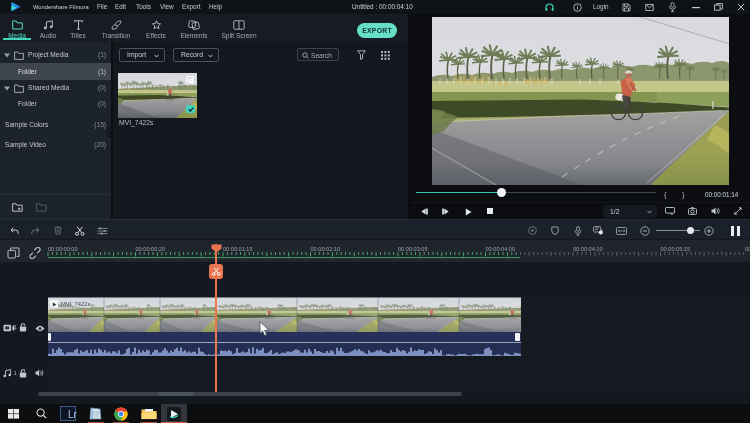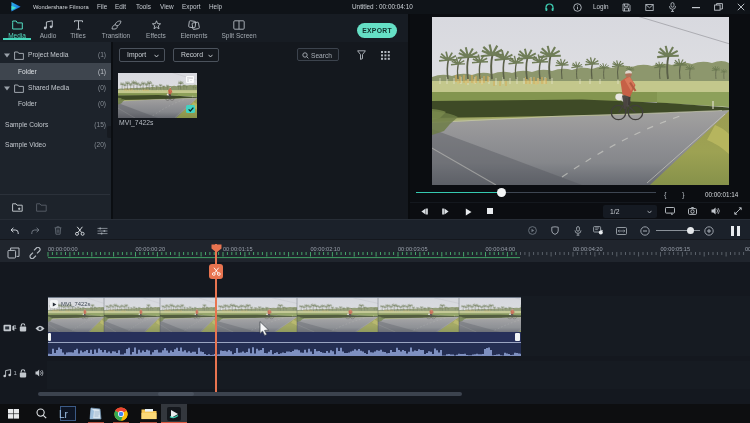--- a/index.html
+++ b/index.html
@@ -552,21 +552,21 @@
           <rect x="5.6" y="0" width="5.4" height="4.5"></rect>
           <rect x="0" y="5.1" width="5" height="4.5"></rect>
           <rect x="5.6" y="5.1" width="5.4" height="4.5"></rect>
         </g>
       </svg>
 <svg class="abs" style="left:36px;top:4px" width="11" height="11" viewBox="0 0 11 11">
         <circle cx="4.6" cy="4.6" r="3.6" stroke="#dfe2e5" stroke-width="1.1" fill="none"></circle>
         <path d="M7.3,7.3 L10.2,10.2" stroke="#dfe2e5" stroke-width="1.2"></path>
       </svg>
 <div class="abs" style="left:60px;top:2px;width:16px;height:15px;background:#0d1524;border:1px solid #3b5a86"></div>
-<div class="abs" style="left:59px;top:5px;font-size:10px;color:#9fc2e8">Lr</div>
+<div class="abs" style="left:68px;top:5px;font-size:10px;color:#9fc2e8">Lr</div>
 <svg class="abs" style="left:88px;top:3px" width="15" height="14" viewBox="0 0 15 14">
 <polygon points="3,1 12,2 13,12 2,12" fill="#d7e4ee" stroke="#6b8dab" stroke-width="0.8"></polygon>
 <polygon points="3,1 6,4 5,12 2,12" fill="#9fc0dd"></polygon>
 <path d="M6.5,5 h5 M6.5,7 h5 M6.5,9 h4" stroke="#8aa7c0" stroke-width="0.7"></path>
 </svg>
 <svg class="abs" style="left:114px;top:3px" width="14" height="14" viewBox="0 0 14 14">
 <circle cx="7" cy="7" r="6.6" fill="#fbbc05"></circle>
 <path d="M7,7 L1.3,3.7 A6.6,6.6 0 0 1 12.7,3.7 Z" fill="#ea4335"></path>
 <path d="M7,7 L12.7,3.7 A6.6,6.6 0 0 1 7,13.6 L4,8 Z" fill="#fbbc05"></path>
 <path d="M7,7 L1.3,3.7 A6.6,6.6 0 0 0 7,13.6 L9,8.6 Z" fill="#34a853"></path>

